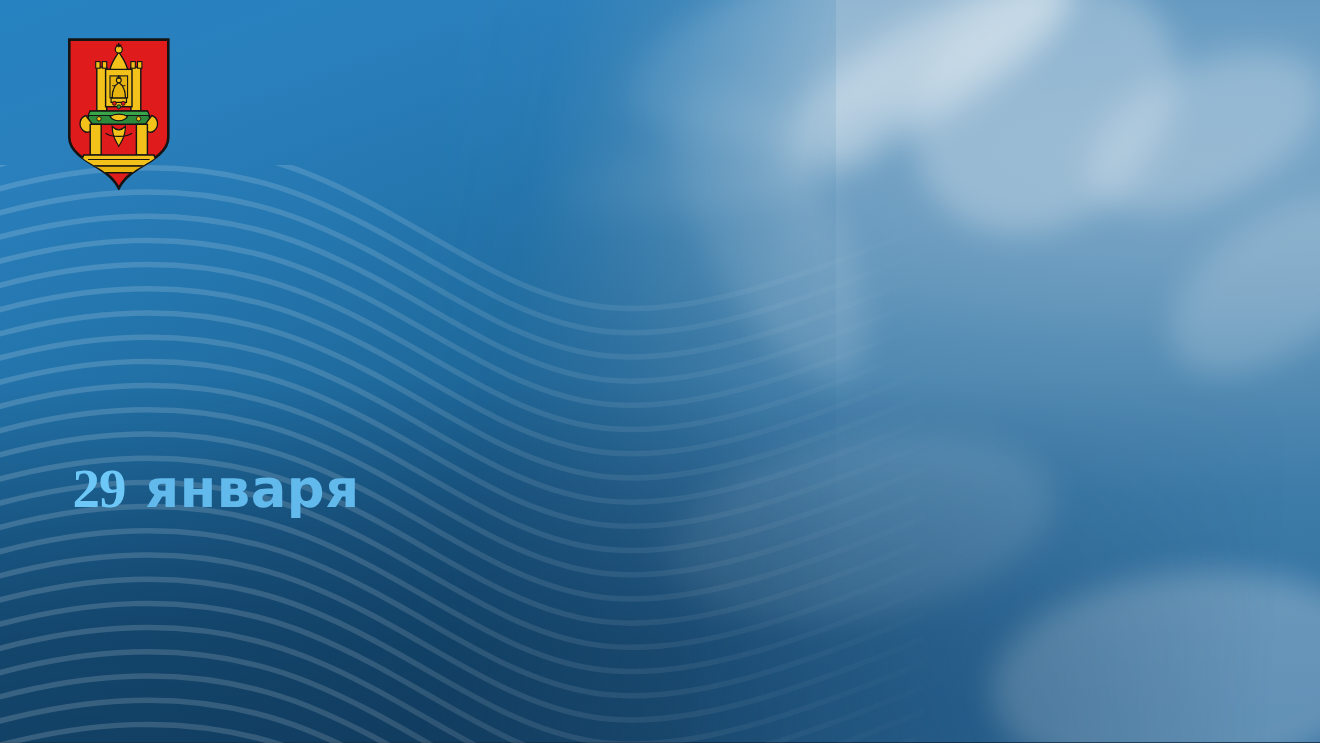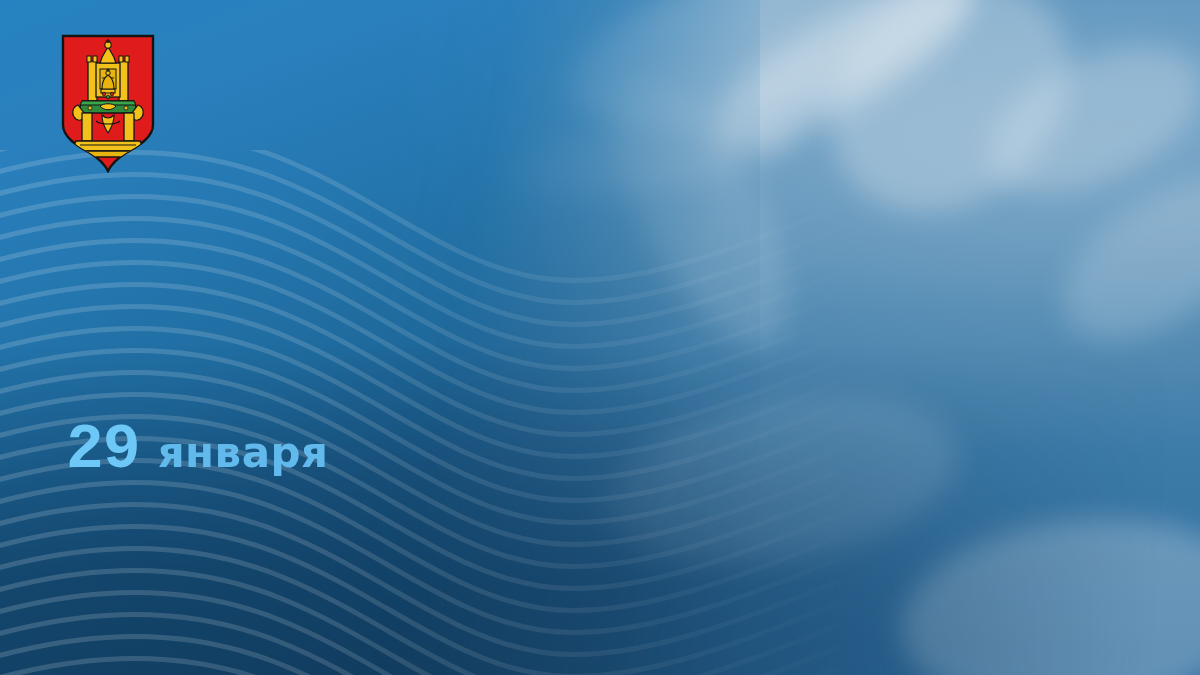--- a/index.html
+++ b/index.html
@@ -77,26 +77,26 @@
   .coa{position:absolute;left:60px;top:33px;width:96px;height:140px;}
   .coa svg{display:block;width:100%;height:100%;}
 
   
   .date-line{
     position:absolute;left:66px;top:419px;
     display:flex;align-items:baseline;gap:18px;
     white-space:nowrap;
   }
   .date-day{
-    font-size:63px;font-weight:700;letter-spacing:-1px;
+    font-size:50px;font-weight:700;letter-spacing:-1px;
     color:#6ec8f7;line-height:1;
-    font-family:Liberation Mono, monospace;
+    font-family:Liberation Serif, serif;
   }
   .date-month{
-    font-size:42px;font-weight:700;letter-spacing:.5px;
+    font-size:48px;font-weight:700;letter-spacing:.5px;
     color:#62b9ec;line-height:1;
     font-family:"DejaVu Sans", sans-serif;
   }
 
   .headline{position:absolute;left:66px;top:516px;white-space:nowrap;}
   .hl-line{
     color:#ffffff;
     font-family:"Liberation Sans", sans-serif;
     line-height:1.07;
     text-shadow:0 2px 10px rgba(6,34,58,.45);

